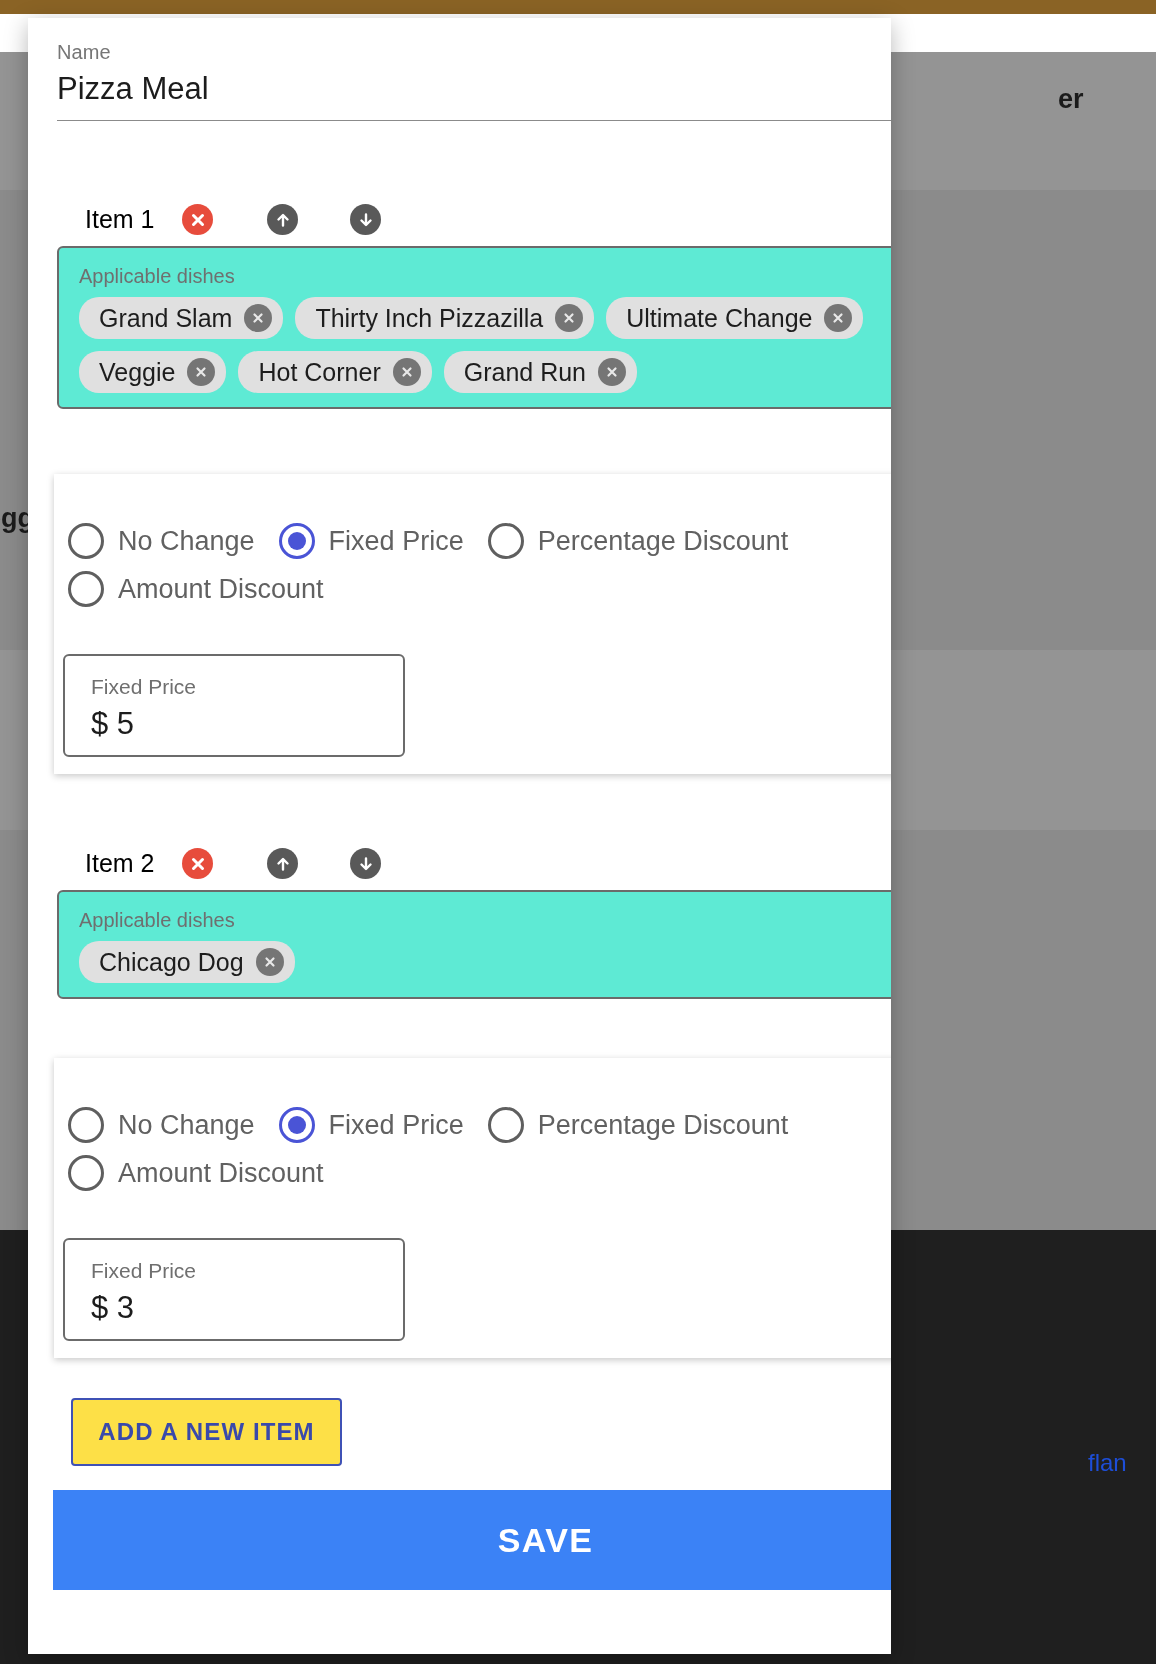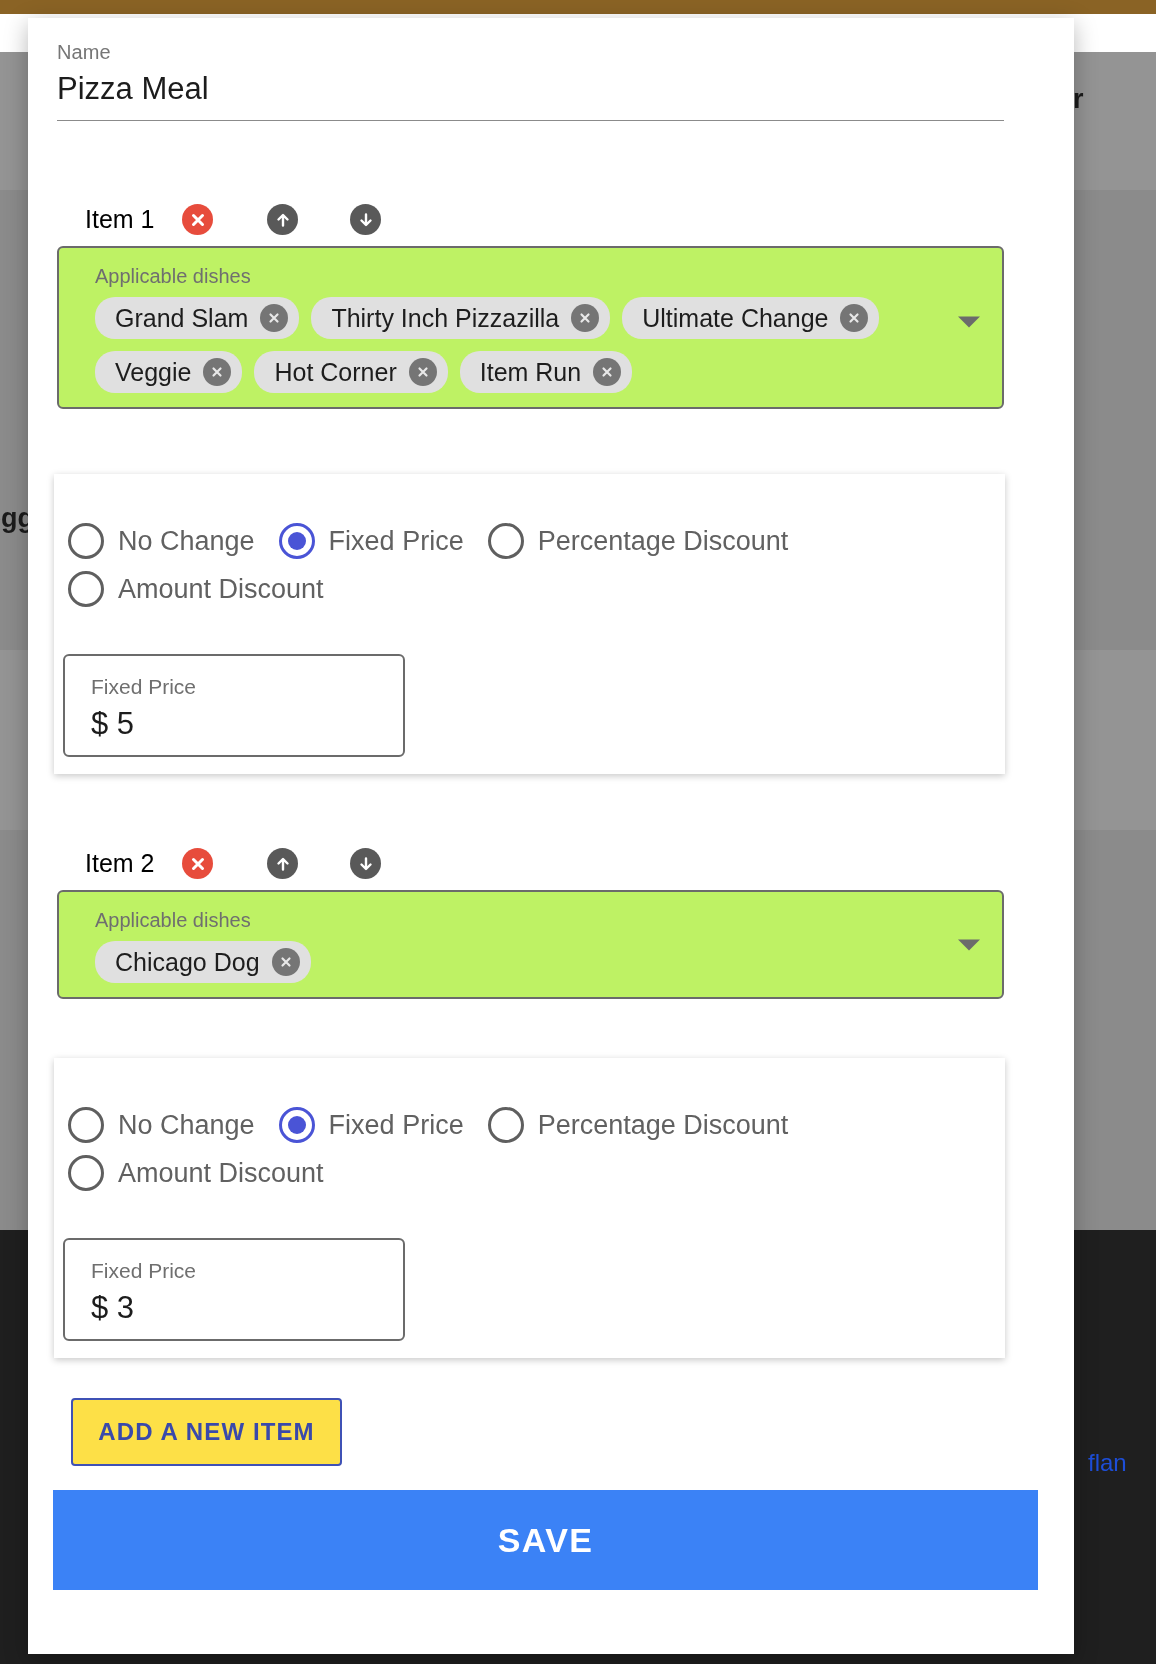--- a/index.html
+++ b/index.html
@@ -58,21 +58,21 @@
     font-size: 24px;
     font-weight: 400;
     white-space: nowrap;
   }
 
   
   .modal {
     position: absolute;
     left: 28px;
     top: 18px;
-    width: 1046px;
+    width: 863px;
     height: 1636px;
     background: #ffffff;
     box-shadow: 0 6px 22px rgba(0,0,0,0.28);
     overflow: hidden;
   }
   .modal-inner {
     position: relative;
     width: 100%;
     height: 100%;
     padding: 0;
@@ -128,22 +128,22 @@
   .icon-btn svg { display: block; }
   .icon-del { background: #e74c3c; margin-right: 54px; }
   .icon-up  { background: #595959; margin-right: 52px; }
   .icon-down{ background: #595959; }
 
   
   .dishes-box {
     position: relative;
     border: 2px solid #6b6b6b;
     border-radius: 6px;
-    background: #bef264;
-    padding: 16px 60px 14px 36px;
+    background: #5eead4;
+    padding: 16px 60px 14px 20px;
   }
   .dishes-label {
     font-size: 20px;
     color: #6f6f6f;
     line-height: 1.2;
     margin-bottom: 9px;
   }
   .chip-row {
     display: flex;
     flex-wrap: wrap;
@@ -372,21 +372,21 @@
         </span>
         <span class="chip">
           <span class="chip-text">Hot Corner</span>
           <span class="chip-x">
               <svg width="16" height="16" viewBox="0 0 16 16">
                 <path d="M4.5 4.5 L11.5 11.5 M11.5 4.5 L4.5 11.5" stroke="#e8e8e8" stroke-width="2.2" stroke-linecap="round"></path>
               </svg>
             </span>
         </span>
         <span class="chip">
-          <span class="chip-text">Item Run</span>
+          <span class="chip-text">Grand Run</span>
           <span class="chip-x">
               <svg width="16" height="16" viewBox="0 0 16 16">
                 <path d="M4.5 4.5 L11.5 11.5 M11.5 4.5 L4.5 11.5" stroke="#e8e8e8" stroke-width="2.2" stroke-linecap="round"></path>
               </svg>
             </span>
         </span>
       </div>
       <span class="caret" style="top:74px;"></span>
     </div>
 

